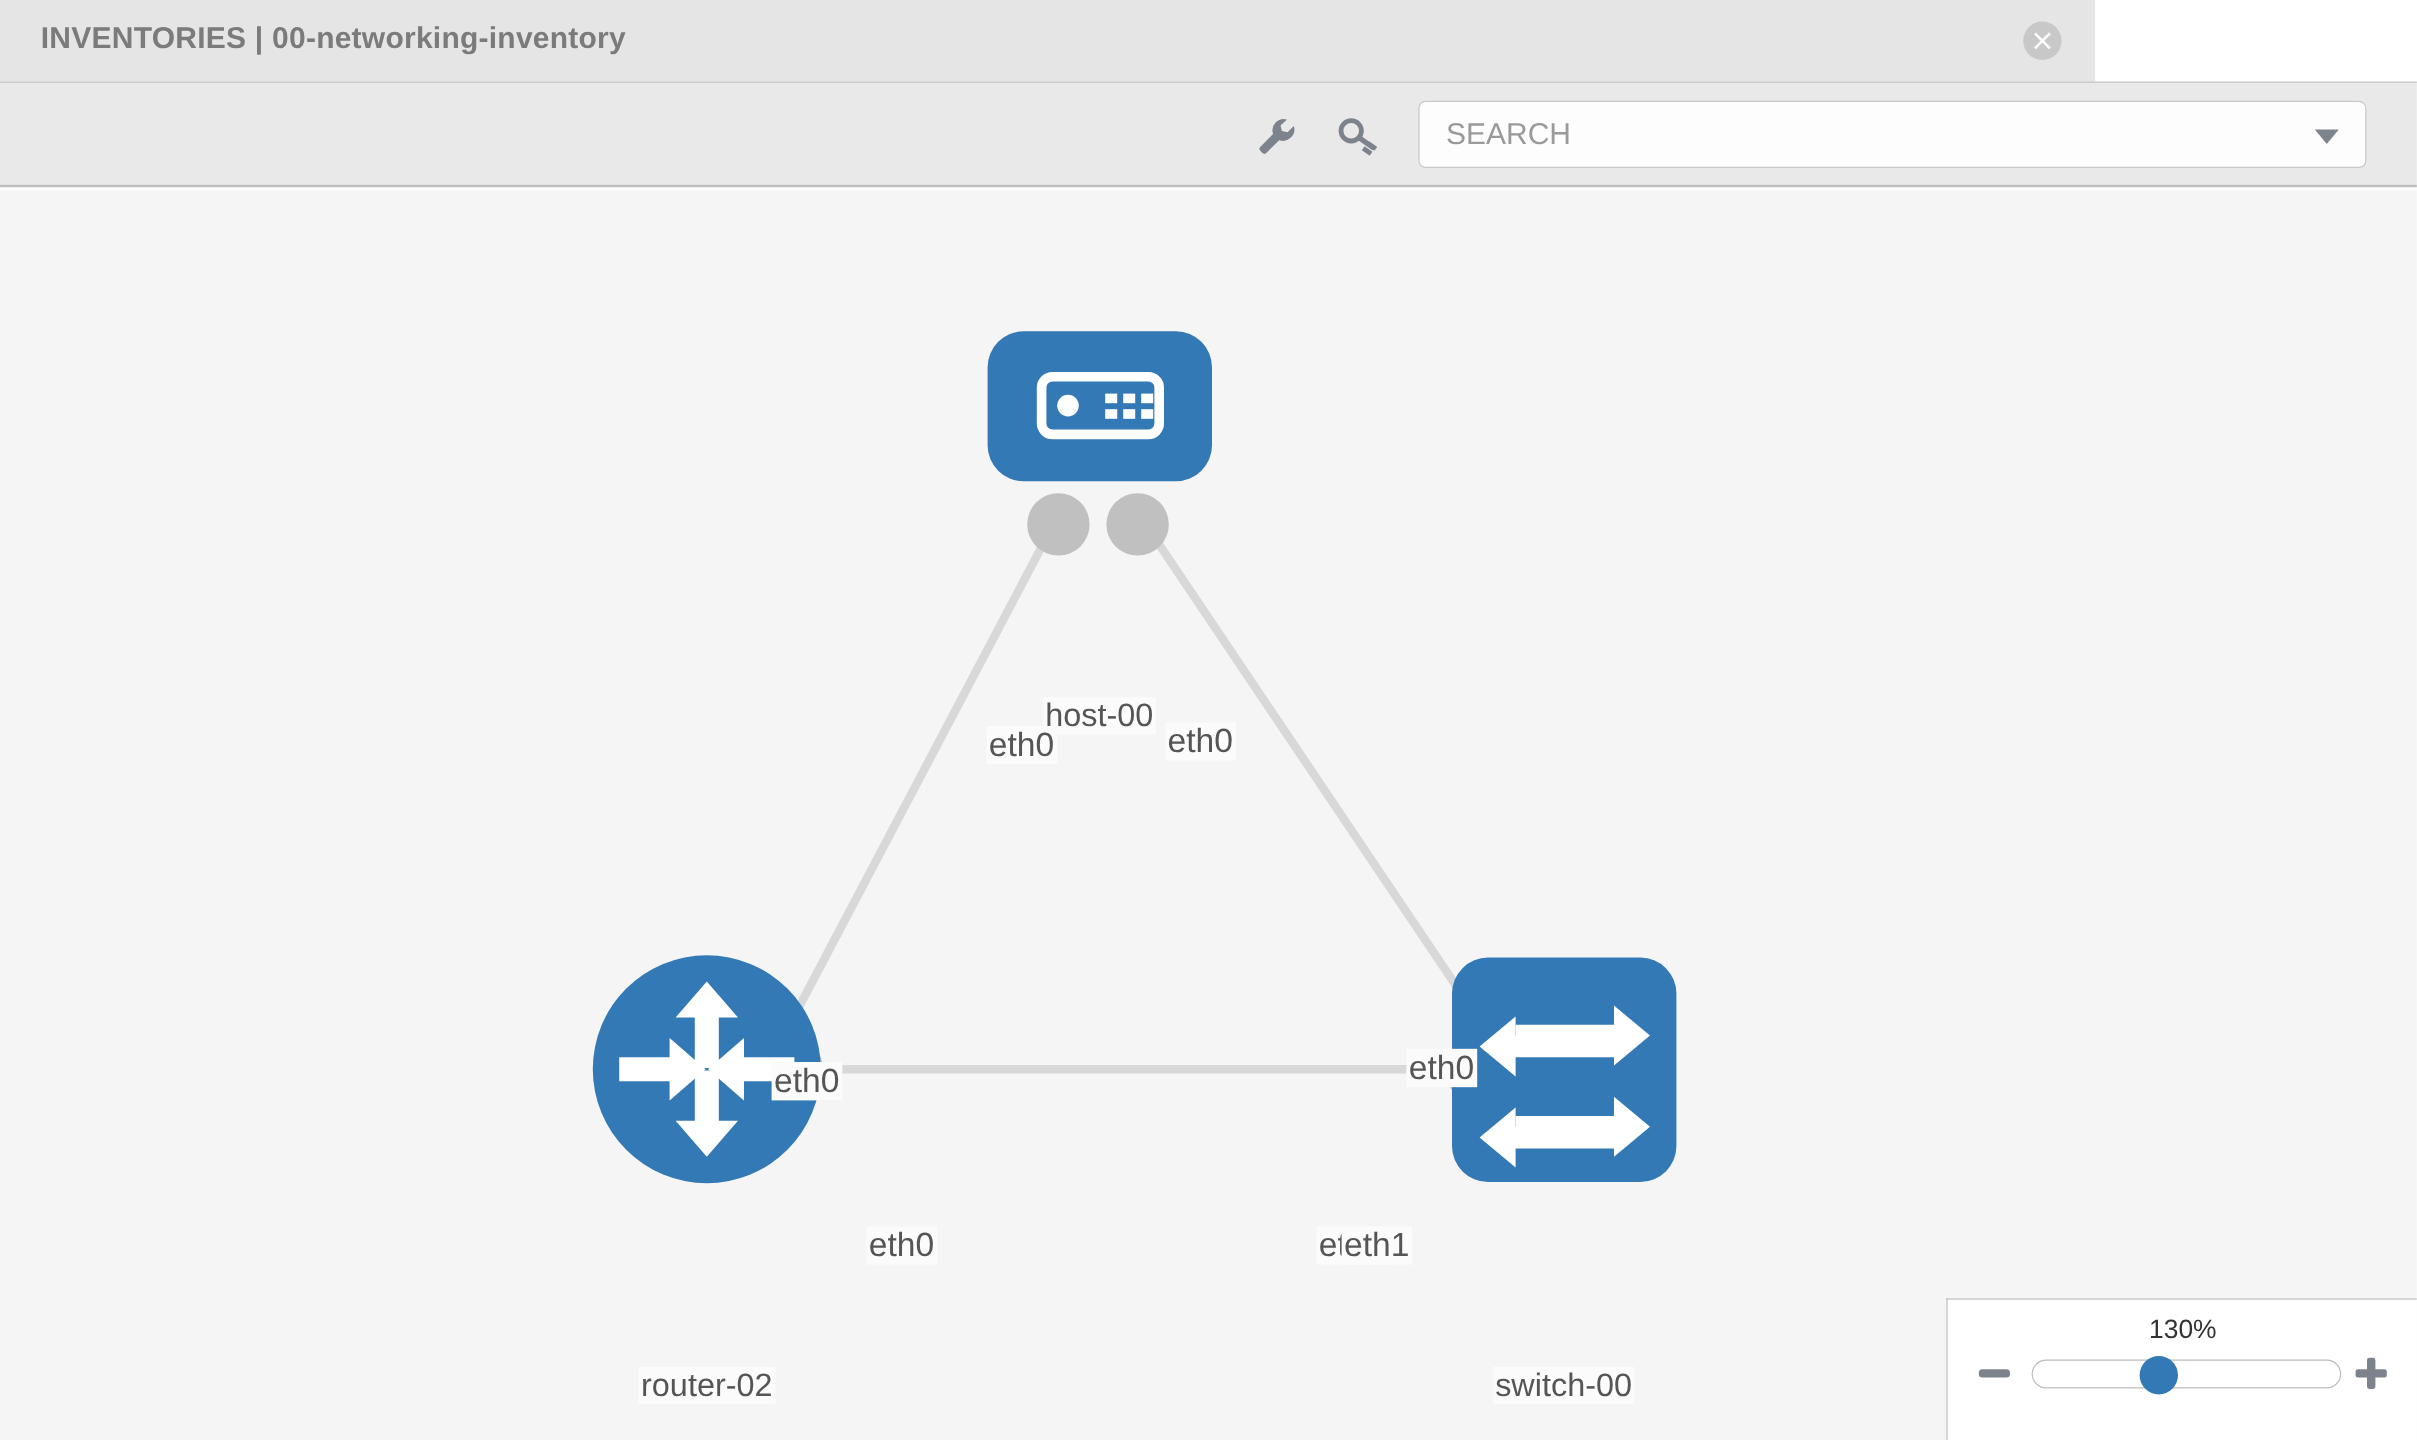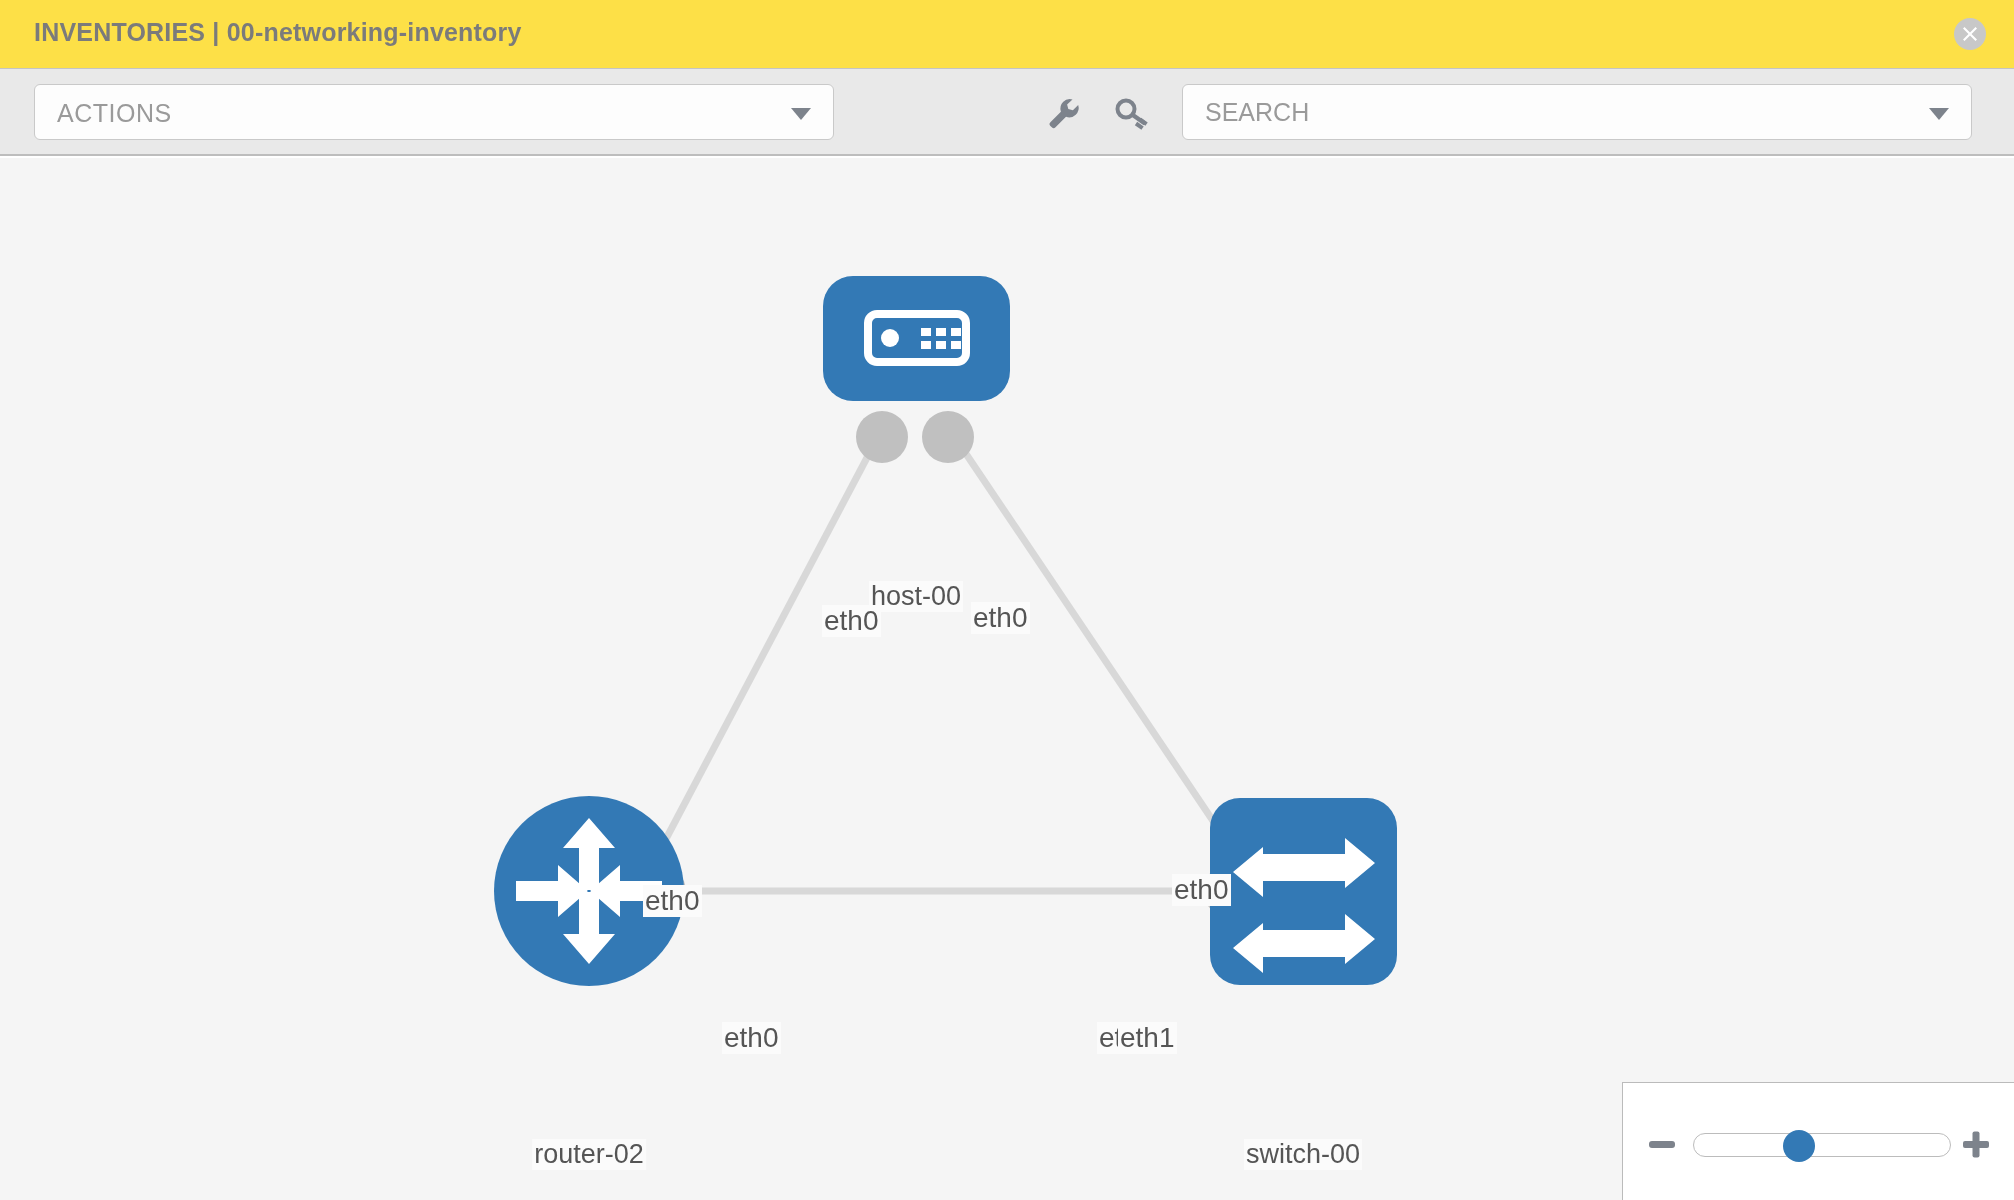--- a/index.html
+++ b/index.html
@@ -12,23 +12,23 @@
     height: 1200px;
     overflow: hidden;
     font-family: "Liberation Sans", sans-serif;
     -webkit-font-smoothing: antialiased;
   }
 
   
   .header {
     position: absolute;
     left: 0; top: 0;
-    width: 2014px;
+    width: 1746px;
     height: 68px;
-    background: #fde047;
+    background: #e5e5e5;
     box-sizing: border-box;
   }
   .header-title {
     position: absolute;
     left: 34px;
     top: 18px;
     font-size: 25px;
     font-weight: bold;
     color: #7b7b7b;
     letter-spacing: 0.2px;
@@ -214,24 +214,20 @@
   <div class="header-title">INVENTORIES | 00-networking-inventory</div>
   <div class="close-btn">
     <svg width="32" height="32" viewBox="0 0 32 32">
       <path d="M10.5 9 L16 14.5 L21.5 9 L23 10.5 L17.5 16 L23 21.5 L21.5 23 L16 17.5 L10.5 23 L9 21.5 L14.5 16 L9 10.5 Z" fill="#ffffff"></path>
     </svg>
   </div>
 </div>
 
 <div class="toolbar">
 
-  <div class="actions-select">
-    <span class="actions-label">ACTIONS</span>
-    <span class="caret"></span>
-  </div>
 
   <div class="tool-icon wrench">
     <svg width="40" height="40" viewBox="0 0 40 40">
       <path d="M30.5 6.5 a9.5 9.5 0 0 0 -11.6 12.2 L8.4 29.2 a2.6 2.6 0 0 0 0 3.7 l1.4 1.4 a2.6 2.6 0 0 0 3.7 0 L24 23.8 a9.5 9.5 0 0 0 12.2 -11.8 l-5.3 5.3 -4.6 -1.2 -1.2 -4.6 Z" fill="#7d838c"></path>
     </svg>
   </div>
 
   <div class="tool-icon key">
     <svg width="40" height="40" viewBox="0 0 40 40">
       <circle cx="14" cy="16" r="8.5" fill="none" stroke="#7d838c" stroke-width="4"></circle>
@@ -317,20 +313,21 @@
   <div class="elabel" style="left:822px;  top:447px;">eth0</div>
   <div class="elabel" style="left:971px;  top:444px;">eth0</div>
   <div class="elabel" style="left:643px;  top:727px;">eth0</div>
   <div class="elabel" style="left:1172px; top:716px;">eth0</div>
   <div class="elabel" style="left:722px;  top:864px;">eth0</div>
   <div class="elabel" style="left:1097px; top:864px;">eth0</div>
   <div class="elabel" style="left:1118px; top:864px;text-align:center;">eth1</div>
 </div>
 
 <div class="zoom-panel">
+  <div class="zoom-pct">130%</div>
 
   <div class="zoom-minus">
     <svg width="34" height="34" viewBox="0 0 34 34">
       <rect x="4" y="14" width="26" height="7" rx="3" fill="#7d838c"></rect>
     </svg>
   </div>
 
   <div class="zoom-track"></div>
   <div class="zoom-thumb"></div>
 

